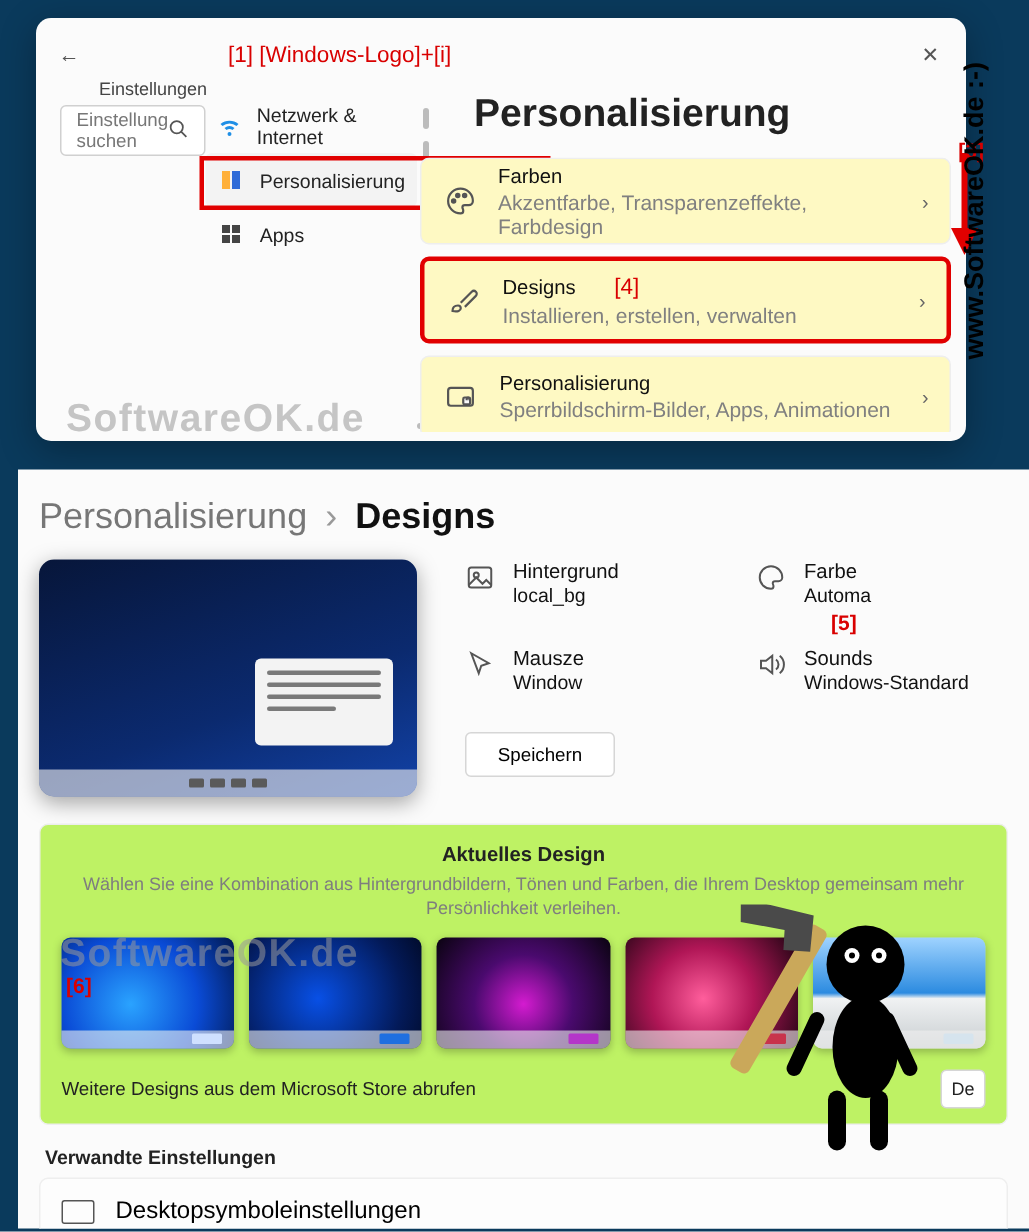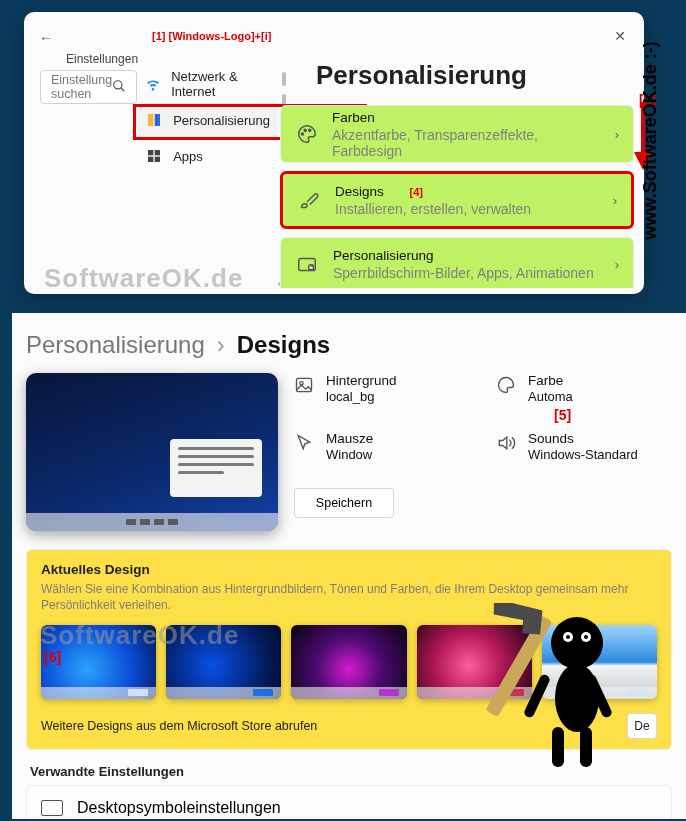--- a/index.html
+++ b/index.html
@@ -7,21 +7,21 @@
 
   
   .win-top {
     position: absolute; left: 24px; top: 12px; width: 620px; height: 282px;
     background: #fbfbfb; border-radius: 10px; box-shadow: 0 6px 24px rgba(0,0,0,.3);
     display: flex; flex-direction: column; padding: 10px 10px 6px 10px;
   }
   .titlebar { display: flex; align-items: center; height: 28px; padding: 0 2px; }
   .back { width: 20px; text-align: center; color: #555; font-size: 14px; }
   .titlebar .title { margin-left: 10px; font-size: 12px; color: #444; margin-top: 45px; }
-  .annot-red { color: #d90000; font-weight: 700; font-size: 11px; }
+  .annot-red { color: #d90000; font-weight: 400; font-size: 15px; }
   .titlebar .close { margin-left: auto; font-size: 14px; color: #555; padding: 0 6px; }
 
   .body-row { display: flex; flex: 1; gap: 18px; margin-top: 6px; overflow: hidden; }
 
   
   .leftcol { width: 228px; display: flex; flex-direction: row; }
   .avatar {
     width: 56px; height: 56px; border-radius: 50%; margin-left: 6px;
     background: radial-gradient(circle at 55% 45%, #e6b800 0 22%, #5a3a1e 0 30%, #f4d23a 0 100%);
     box-shadow: inset -6px -6px 12px rgba(0,0,0,.25);
@@ -46,39 +46,39 @@
   }
   .scroll-hint { position: absolute; right: -8px; top: 6px; width: 4px; height: 14px; background: #bcbcbc; border-radius: 2px; }
   .scroll-hint2 { position: absolute; right: -8px; bottom: 2px; width: 8px; height: 4px; background: #bcbcbc; border-radius: 2px; }
   .pill { position: absolute; right: -8px; top: 28px; width: 4px; height: 44px; background: #bcbcbc; border-radius: 2px; }
 
   
   .rightcol { flex: 1; display: flex; flex-direction: column; position: relative; }
   .page-h1 { font-size: 26px; font-weight: 600; color: #222; margin: 4px 0 14px 36px; }
   .cards { display: flex; flex-direction: column; gap: 8px; overflow: hidden; }
   .card {
-    background: #bef264; border: 1px solid #eee; border-radius: 6px;
+    background: #fef9c3; border: 1px solid #eee; border-radius: 6px;
     display: flex; align-items: center; gap: 14px; padding: 10px 14px; height: 58px;
   }
   .card .cicon { width: 24px; height: 24px; color: #444; display: flex; align-items: center; justify-content: center; }
   .card .ctext .ct { font-size: 13.5px; color: #111; }
   .card .ctext .cs { font-size: 14px; color: #808080; margin-top: 2px; }
   .card .chev { margin-left: auto; color: #666; font-size: 13px; }
   .card.highlight { border: 3px solid #e10000; }
 
   
   .win-bot {
     position: absolute; left: 12px; top: 313px; width: 674px; height: 506px;
     background: #fbfbfb; overflow: hidden;
   }
   .crumb { display: flex; align-items: center; gap: 12px; padding: 18px 14px 10px; font-size: 24px; color: #777; }
   .crumb .cur { color: #111; font-weight: 600; }
   .crumb .sep { color: #999; }
 
-  .hero { display: flex; gap: 16px; padding: 4px 14px 12px; }
+  .hero { display: flex; gap: 32px; padding: 4px 14px 12px; }
   .preview {
     width: 252px; height: 158px; border-radius: 10px; position: relative;
     background: linear-gradient(160deg,#07163a 0%, #0b2a6f 60%, #1242a8 100%);
     box-shadow: 0 4px 14px rgba(0,0,0,.35);
   }
   .preview .mini {
     position: absolute; right: 16px; bottom: 34px; width: 92px; height: 58px;
     background: #f3f3f3; border-radius: 4px; padding: 8px;
   }
   .preview .mini .line { height: 3px; background: #7a7a7a; border-radius: 2px; margin-bottom: 5px; }
@@ -95,22 +95,23 @@
   .hr-item .hicon { width: 22px; height: 22px; color: #555; margin-top: 2px; flex-shrink: 0; }
   .hr-item .ht { font-size: 13.5px; color: #111; line-height: 1.2; }
   .hr-item .hs { font-size: 13px; color: #111; }
   .savebtn {
     grid-column: 1; width: 100px; height: 30px; background: #fff;
     border: 1px solid #d6d6d6; border-radius: 4px; font-size: 12.5px;
     display: flex; align-items: center; justify-content: center;
   }
 
   .section {
-    margin: 6px 14px 0; border: 1px solid #eee; border-radius: 6px; background: #fde047;
+    margin: 6px 14px 0; border: 1px solid #eee; border-radius: 6px; background: #bef264;
     padding: 12px 14px 10px;
+    text-align: center;
   }
   .section h3 { font-size: 13.5px; font-weight: 600; color: #222; }
   .section p { font-size: 12px; color: #7e7e7e; margin-top: 4px; line-height: 1.35; }
 
   .themes { display: flex; gap: 10px; margin-top: 12px; }
   .theme {
     width: 116px; height: 74px; border-radius: 6px; position: relative;
     box-shadow: 0 2px 6px rgba(0,0,0,.25);
   }
   .theme .tb { position: absolute; left: 0; right: 0; bottom: 0; height: 12px; background: rgba(240,240,240,.6); border-radius: 0 0 6px 6px; }

